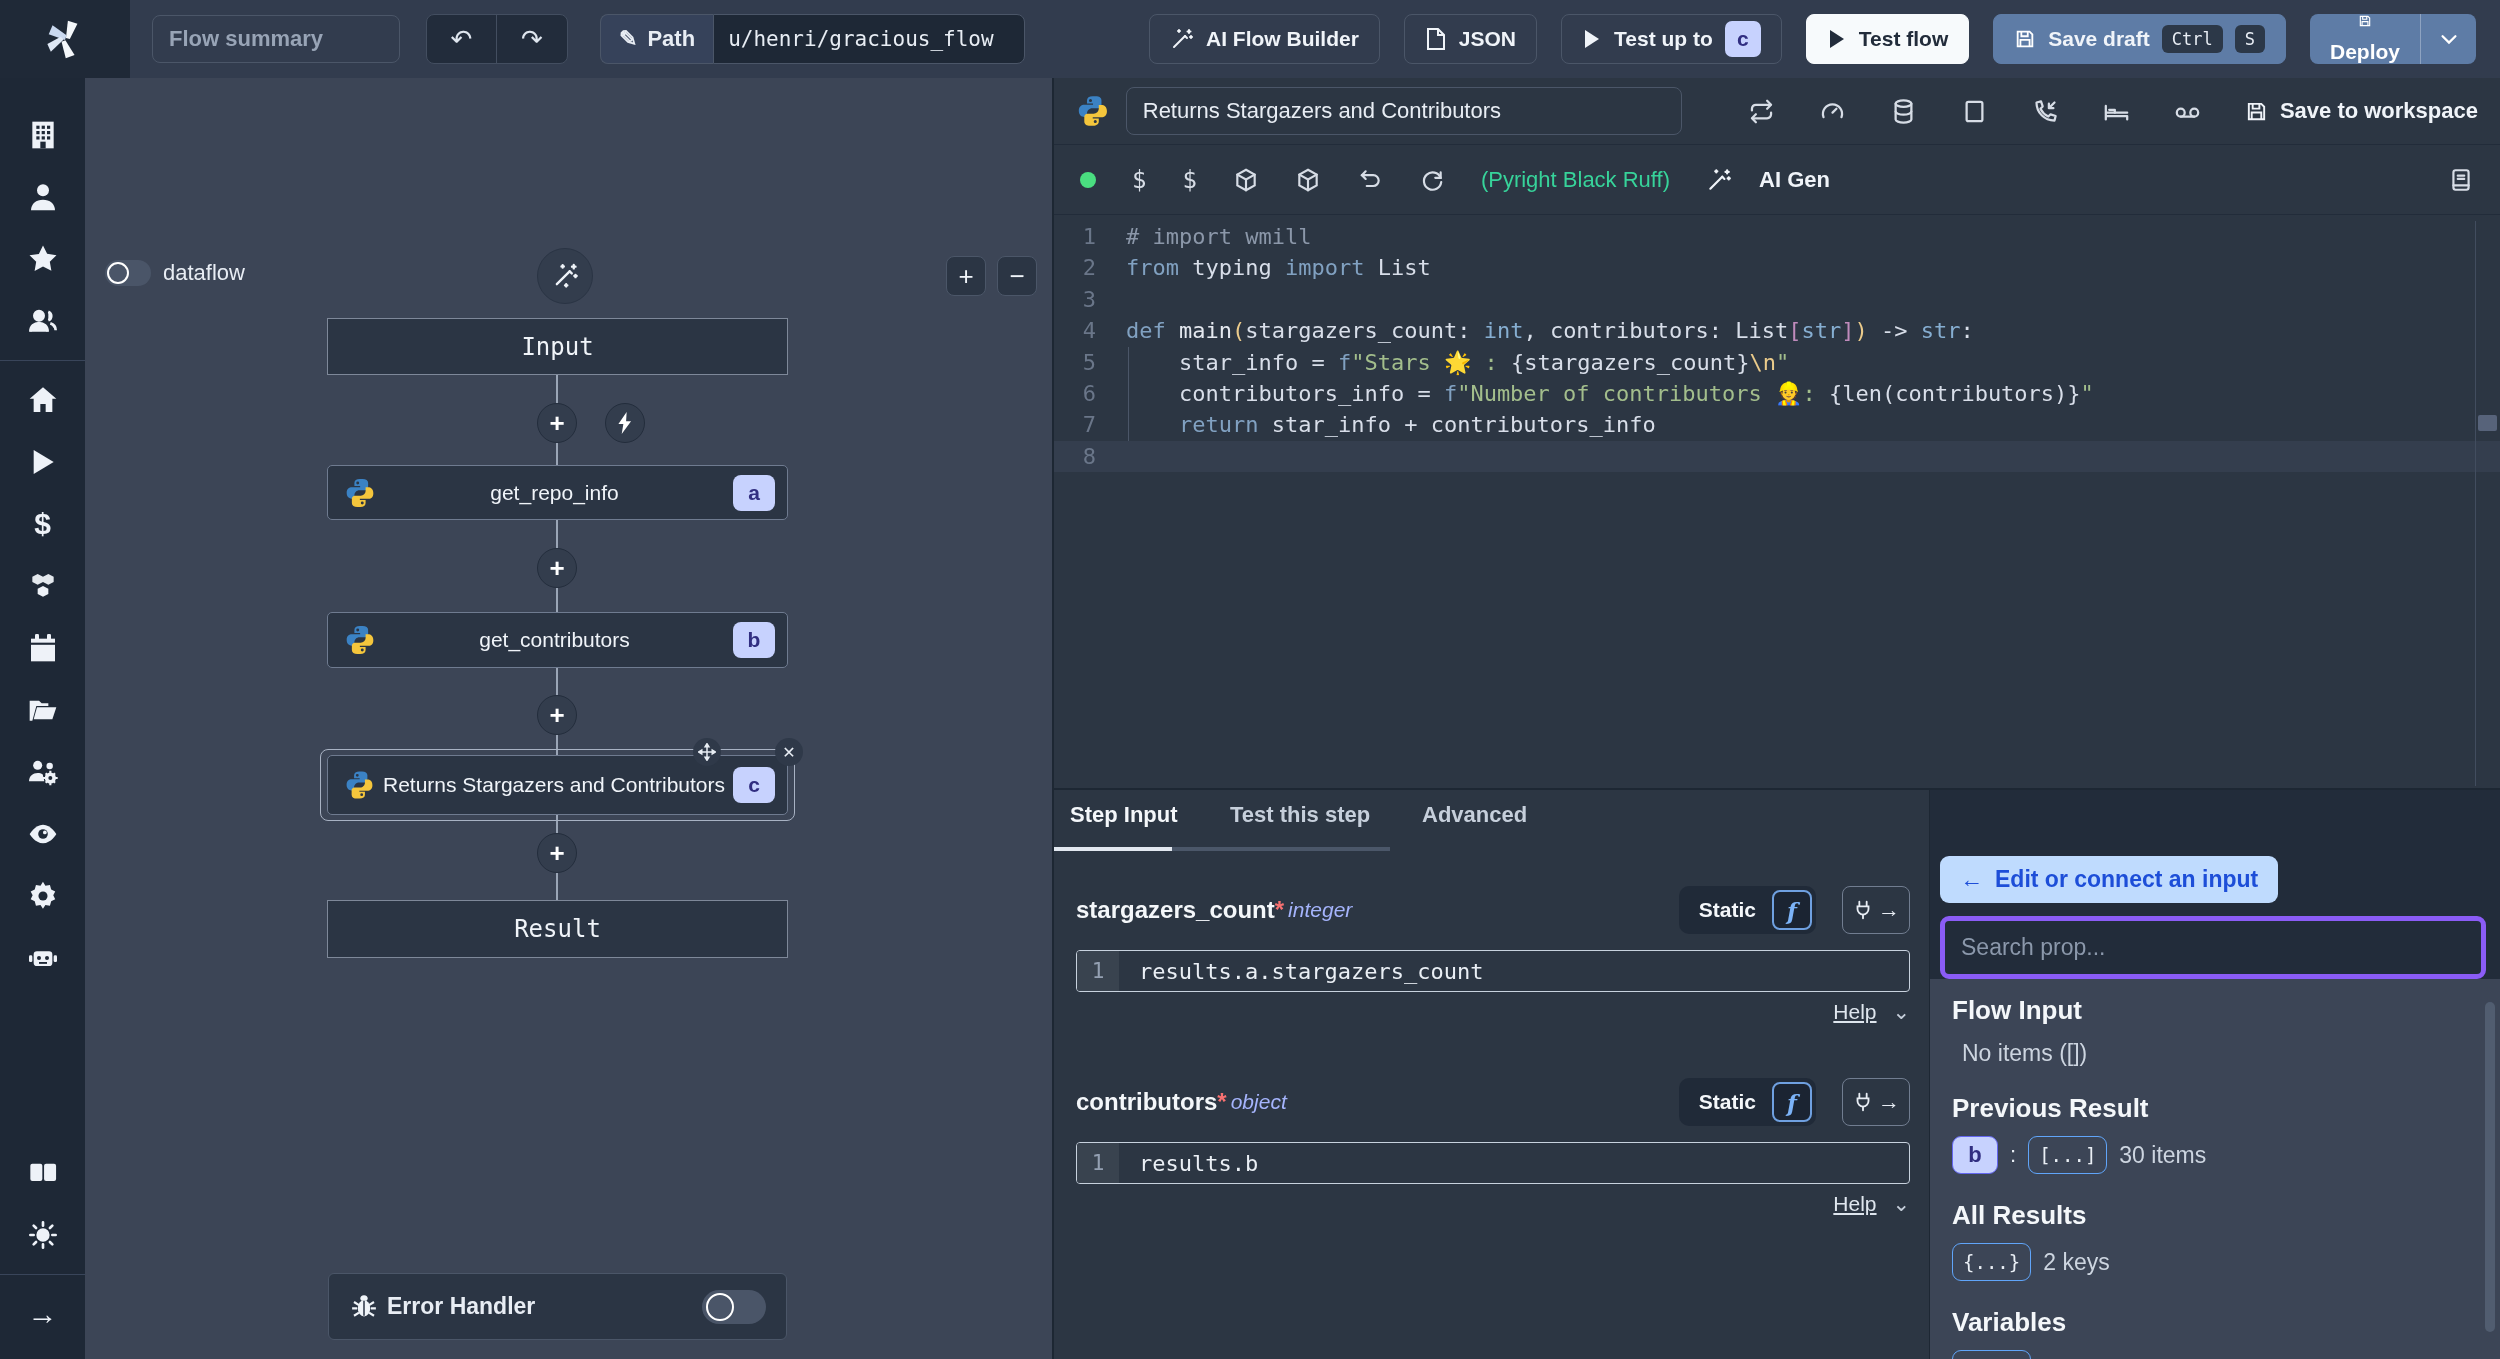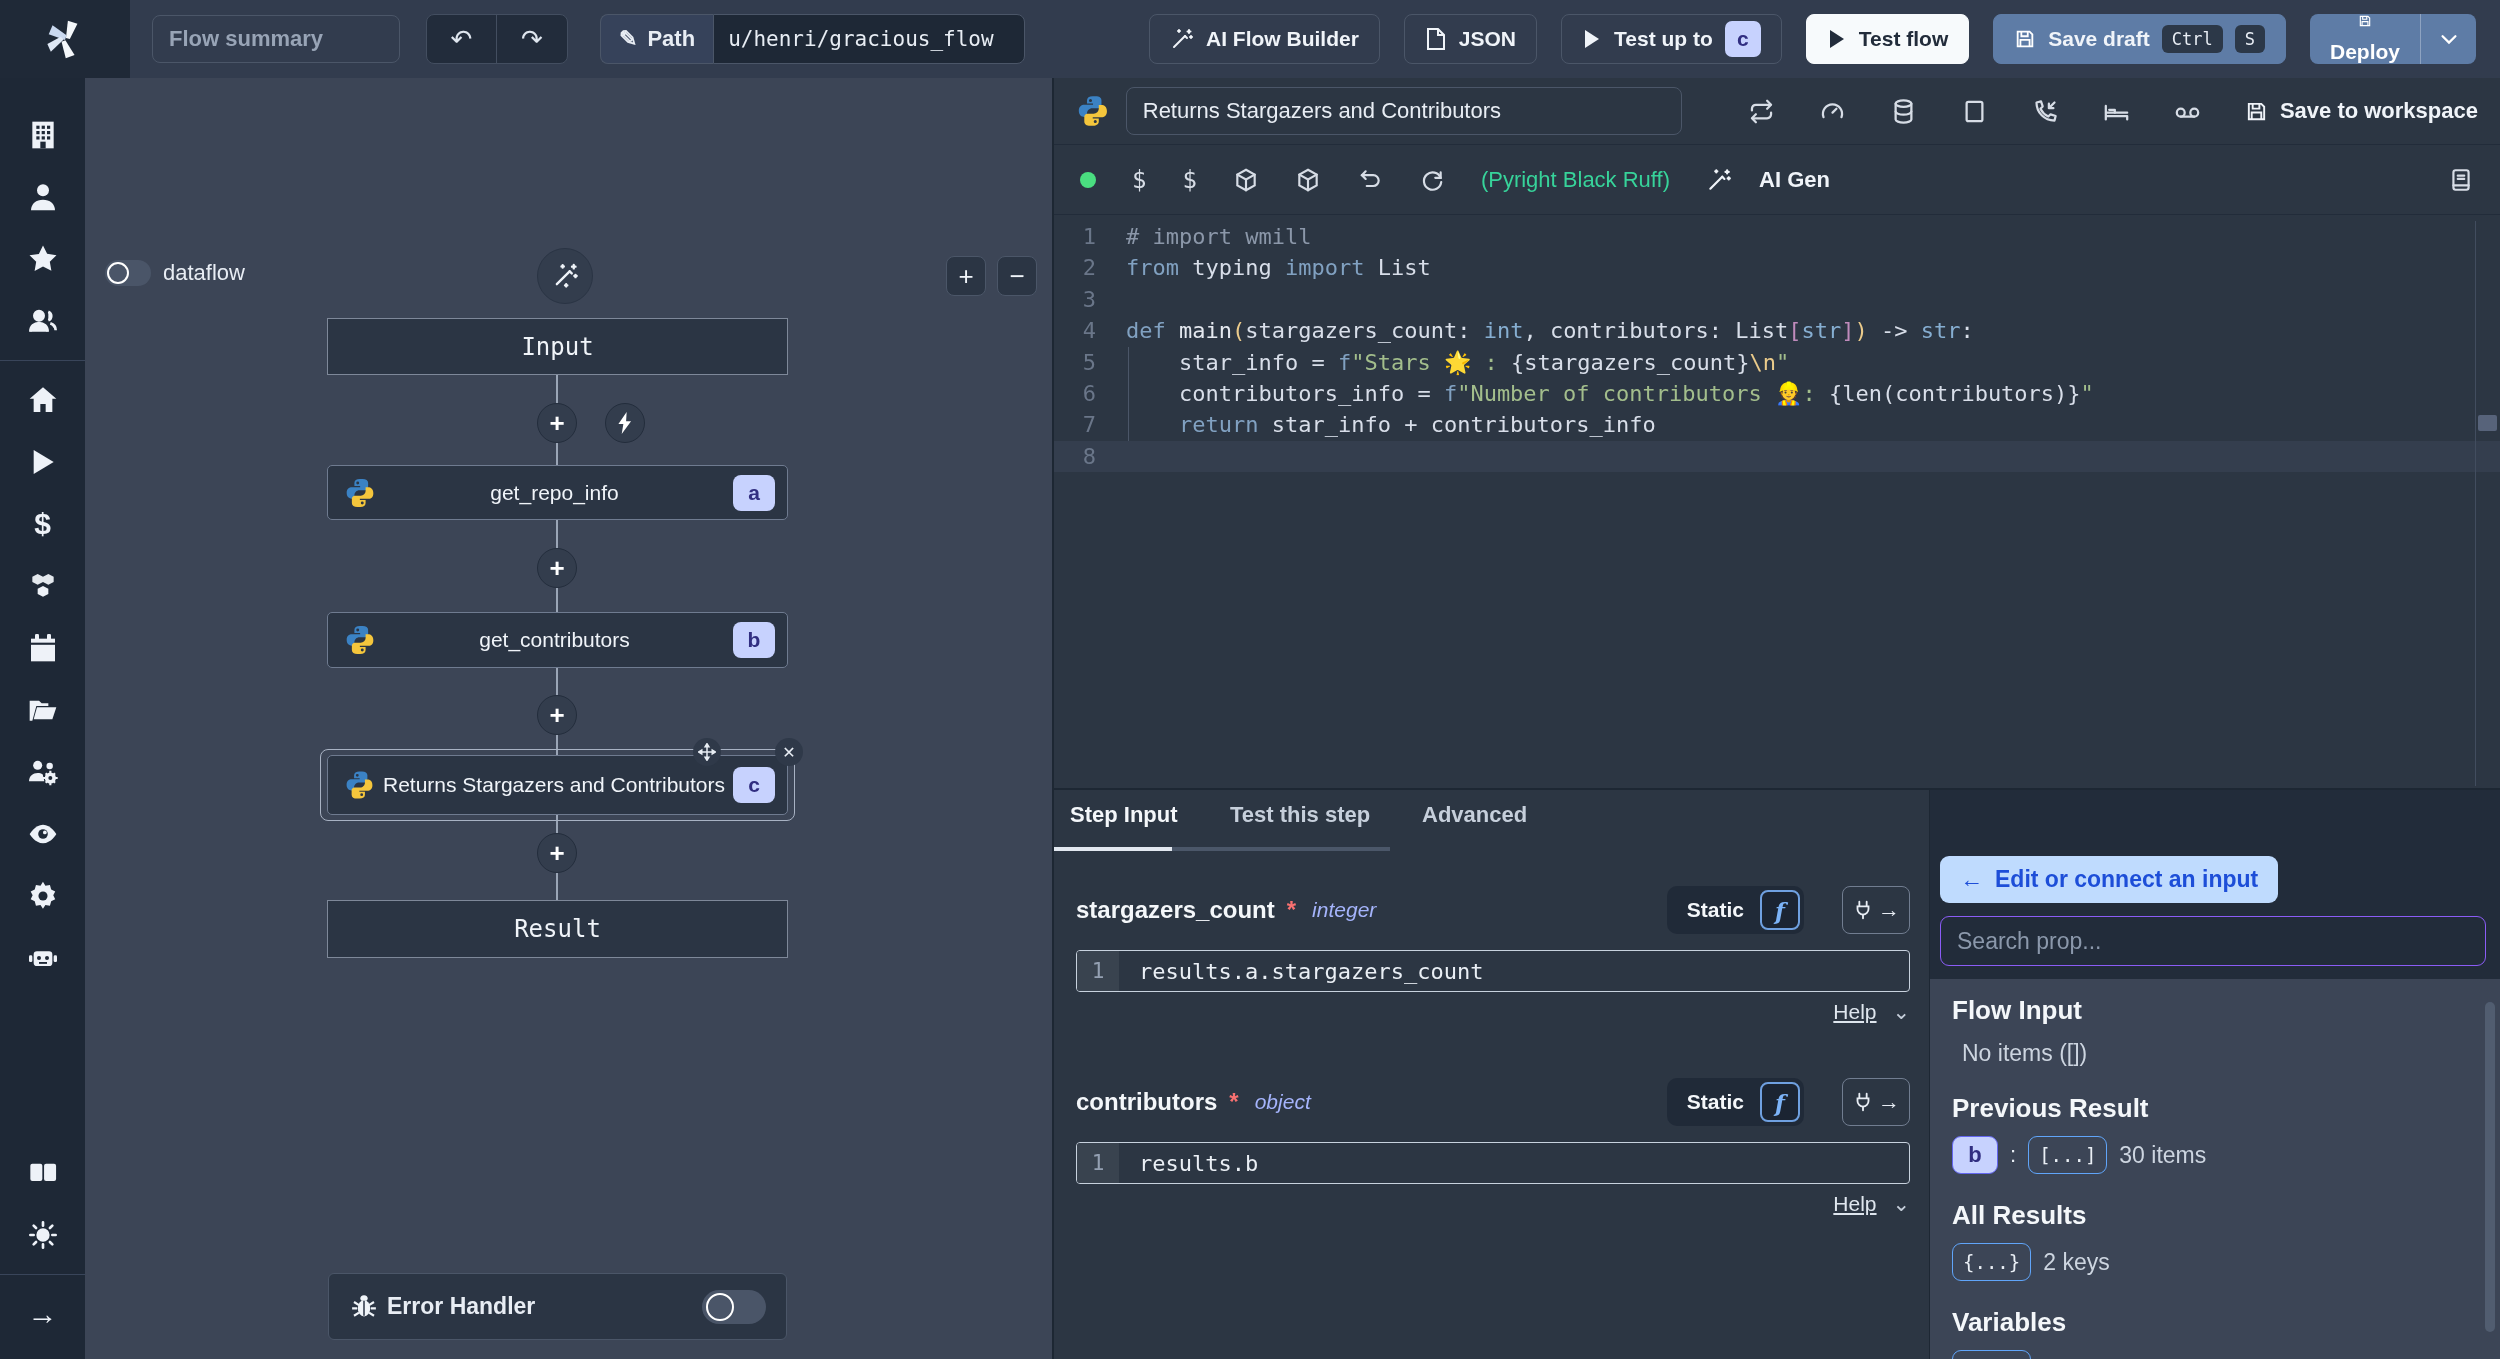--- a/index.html
+++ b/index.html
@@ -93,21 +93,21 @@
   .code-thumb { position:absolute; right:3px; top:200px; width:19px; height:16px; background:#57637a; border-radius:2px; }
 
   
   .bottom-panel { position:absolute; left:1052px; top:788px; width:877px; height:571px; background:#2c3643; border-left:2px solid #1d2733; border-top:2px solid #1d2733; }
   .tabs { position:relative; height:66px; }
   .tabs .tab { position:absolute; top:12px; font-weight:bold; font-size:22px; color:#c6cfdb; cursor:pointer; }
   .tabs .tab.active { color:#f4f7fa; }
   .tab-track { position:absolute; left:0; top:57px; width:336px; height:4px; background:#4b5769; }
   .tab-active-bar { position:absolute; left:0; top:57px; width:118px; height:4px; background:#e2e8f0; }
   .field { position:absolute; left:22px; width:834px; }
-  .f-labelrow { display:flex; align-items:center; gap:12px; }
+  .f-labelrow { display:flex; align-items:center; }
   .f-name { font-weight:bold; font-size:24px; color:#f4f7fa; }
   .f-req { color:#f87171; font-size:24px; font-weight:bold; }
   .f-type { font-style:italic; font-size:21px; color:#a5b4fc; margin-left:4px; }
   .f-sp { flex:1; }
   .static-ctrl { display:flex; align-items:center; height:48px; background:#202a38; border-radius:10px; padding:4px; cursor:pointer; }
   .static-ctrl .st-label { padding:0 16px; font-weight:bold; font-size:21px; color:#f4f7fa; }
   .fbox { width:40px; height:40px; border-radius:8px; background:#1b2432; border:2px solid #6fa0e0; color:#7cb3f7; display:flex; align-items:center; justify-content:center; font-family:"DejaVu Serif", serif; font-style:italic; font-weight:bold; font-size:23px; }
   .plug-btn { margin-left:26px; width:68px; height:48px; border:1px solid #717d90; border-radius:8px; background:transparent; display:flex; align-items:center; justify-content:center; gap:4px; color:#e8edf4; cursor:pointer; }
   .plug-btn svg { width:22px; height:22px; stroke:#e8edf4; fill:none; stroke-width:2; stroke-linecap:round; }
   .plug-btn .arr { font-size:22px; }
@@ -115,21 +115,21 @@
   .expr .gut { width:42px; background:#39434f; color:#94a0b2; font-family:"DejaVu Sans Mono", monospace; font-size:21px; display:flex; align-items:center; justify-content:center; flex:0 0 auto; }
   .expr .etext { display:flex; align-items:center; padding-left:20px; font-family:"DejaVu Sans Mono", monospace; font-size:22px; color:#eaeff5; }
   .help-row { margin-top:8px; text-align:right; font-size:21px; color:#dfe6ee; }
   .help-row .hl { text-decoration:underline; cursor:pointer; }
   .help-row .hc { display:inline-block; margin-left:10px; color:#c6cfdb; }
 
   
   .connect-panel { position:absolute; left:1929px; top:788px; width:571px; height:571px; border-top:2px solid #1d2733; border-left:1px solid #1d2733; }
   .cp-top { position:absolute; left:0; top:0; width:571px; height:189px; background:#222c3a; padding:0 14px; }
   .back-btn { position:absolute; left:10px; top:66px; display:flex; align-items:center; gap:12px; background:#bfdbfe; color:#1d4ed8; font-weight:bold; font-size:23px; border:none; border-radius:9px; padding:10px 20px; cursor:pointer; font-family:"Liberation Sans", sans-serif; }
-  .cp-search { position:absolute; left:10px; top:126px; width:546px; height:50px; background:transparent; border:1px solid #8b5cf6; border-radius:9px; color:#e8edf4; font-size:23px; padding:0 16px; font-family:"Liberation Sans", sans-serif; }
+  .cp-search { position:absolute; left:10px; top:126px; width:546px; height:63px; background:transparent; border:5px solid #8b5cf6; border-radius:9px; color:#e8edf4; font-size:23px; padding:0 16px; font-family:"Liberation Sans", sans-serif; }
   .cp-search::placeholder { color:#8b98ab; }
   .cp-list { position:absolute; left:0; top:189px; width:571px; height:382px; background:#3c4556; padding:16px 22px; }
   .cp-h { font-weight:bold; font-size:26px; color:#f4f7fa; }
   .cp-empty { margin:14px 0 0 10px; font-size:23px; color:#cdd5e0; }
   .cp-row { display:flex; align-items:center; gap:12px; margin-top:12px; }
   .cp-sec { margin-top:26px; }
   .b-key { min-width:46px; height:38px; padding:0 8px; background:#c7d2fe; border:1px solid #6366f1; border-radius:9px; color:#312e81; font-weight:bold; font-size:22px; display:flex; align-items:center; justify-content:center; cursor:pointer; }
   .b-col { font-size:22px; color:#e8edf4; }
   .b-val { height:38px; padding:0 10px; border:1px solid #60a5fa; border-radius:9px; color:#eaeff5; font-family:"DejaVu Sans Mono", monospace; font-size:19px; display:flex; align-items:center; cursor:pointer; }
   .b-meta { font-size:23px; color:#cdd5e0; }

